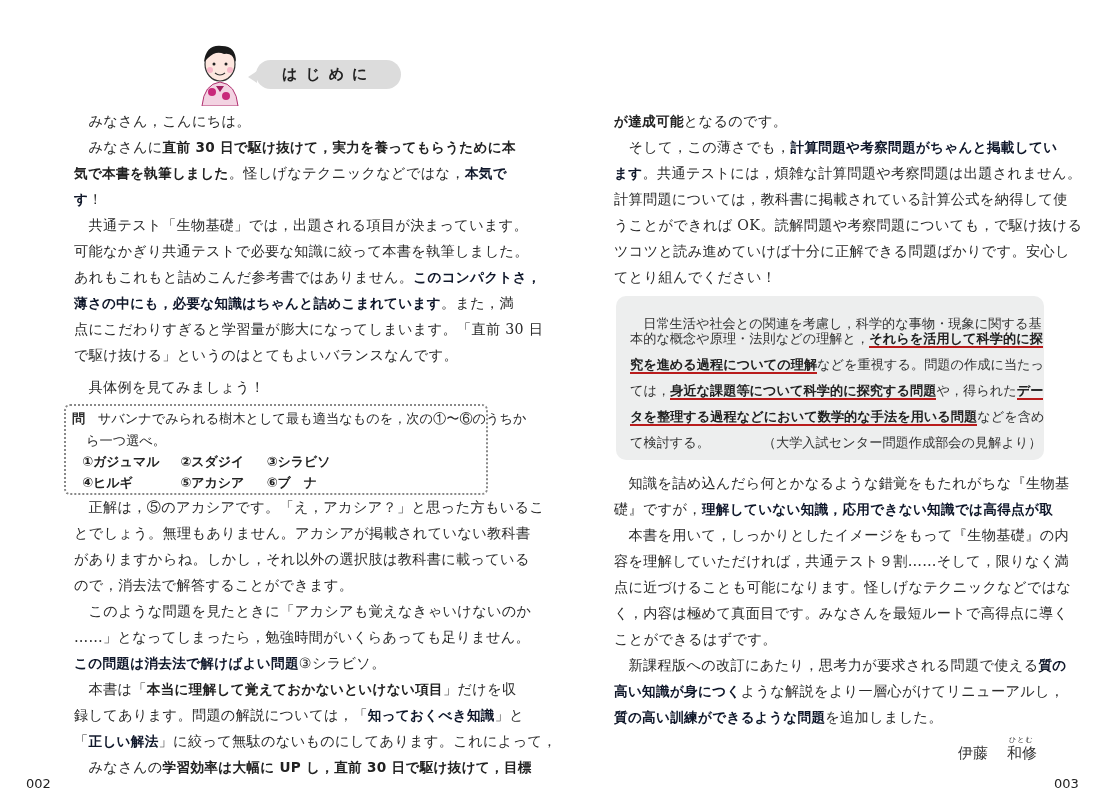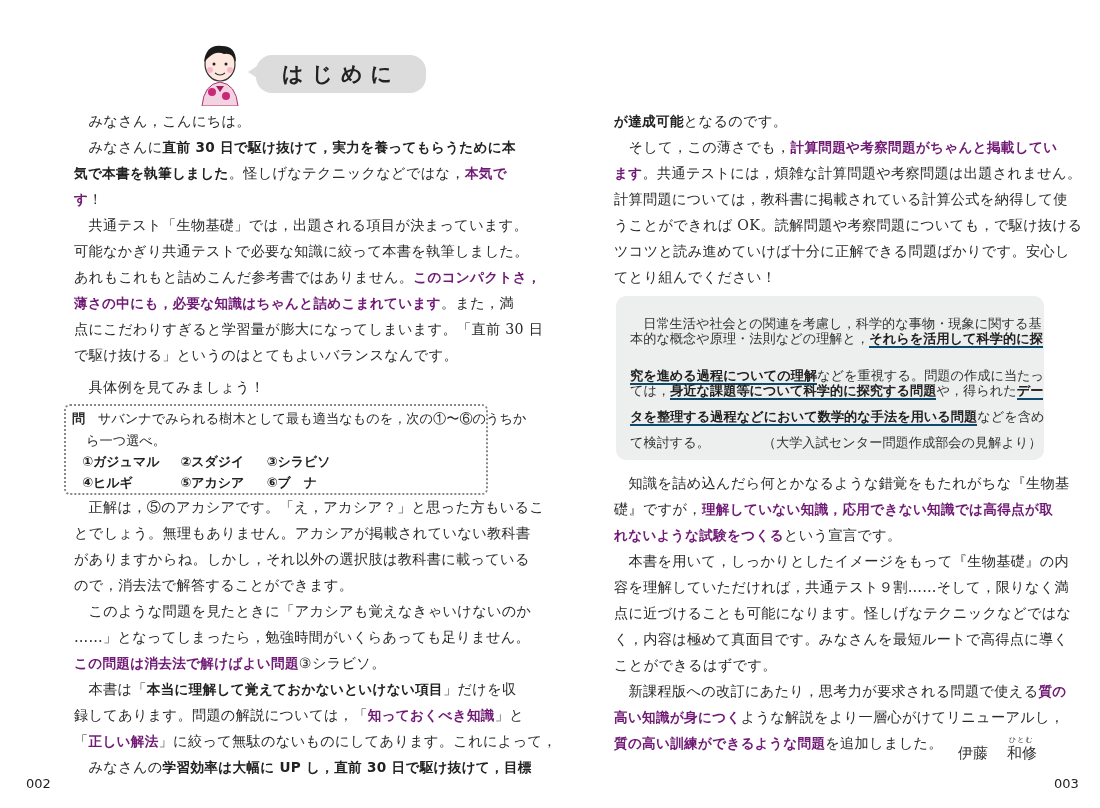--- a/index.html
+++ b/index.html
@@ -4,28 +4,28 @@
 <style>
   html, body { margin:0; padding:0; }
   body { width:1100px; height:808px; background:#ffffff; position:relative; overflow:hidden;
          font-family:"DejaVu Serif","Liberation Serif",serif; color:#2a2a2a; }
   .page { position:absolute; top:0; height:808px; }
   .left { left:0; width:550px; }
   .right { left:550px; width:550px; }
   .txt { position:absolute; font-size:14.2px; line-height:26px; letter-spacing:0.3px; white-space:nowrap; }
   .line { height:26px; display:block; }
   .b { font-family:"DejaVu Sans","Liberation Sans",sans-serif; font-weight:bold; color:#222; font-size:13.6px; }
-  .p { font-family:"DejaVu Sans","Liberation Sans",sans-serif; font-weight:bold; color:#701a75; font-size:13.6px; }
-  .u { font-family:"DejaVu Sans","Liberation Sans",sans-serif; font-weight:bold; color:#222; border-bottom:2px solid #0c4a6e; font-size:13.2px; }
+  .p { font-family:"DejaVu Sans","Liberation Sans",sans-serif; font-weight:bold; color:#0f172a; font-size:13.6px; }
+  .u { font-family:"DejaVu Sans","Liberation Sans",sans-serif; font-weight:bold; color:#222; border-bottom:2px solid #b91c1c; font-size:13.2px; }
   .sans { font-family:"DejaVu Sans","Liberation Sans",sans-serif; }
 
   .header { position:absolute; left:196px; top:42px; display:flex; align-items:center; }
   .avatar { width:48px; height:64px; position:relative; }
   .bubble { margin-left:12px; background:#dcdcdc; border-radius:16px; padding:5px 26px; position:relative;
-            font-family:"DejaVu Sans","Liberation Sans",sans-serif; font-weight:bold; font-size:21px; letter-spacing:8px; color:#222; }
+            font-family:"DejaVu Sans","Liberation Sans",sans-serif; font-weight:bold; font-size:15px; letter-spacing:8px; color:#222; }
   .bubble:before { content:""; position:absolute; left:-8px; top:11px; border-top:6px solid transparent; border-bottom:6px solid transparent; border-right:9px solid #dcdcdc; }
 
   .qbox { position:absolute; left:64px; top:404px; width:420px; height:87px; border:2px dotted #888; border-radius:6px; }
   .qtxt { position:absolute; font-size:13.2px; line-height:22px; white-space:nowrap; }
   .choice { display:inline-block; font-family:"DejaVu Sans","Liberation Sans",sans-serif; font-weight:bold; font-size:13px; color:#222; }
 
   .quote { position:absolute; left:616px; top:296px; width:428px; height:164px; background:#edeeee; border-radius:10px; }
   .qline { position:absolute; left:630px; font-family:"DejaVu Sans","Liberation Sans",sans-serif; font-size:13.2px; line-height:26px; white-space:nowrap; color:#333; }
 
   .pagenum { position:absolute; top:776px; font-family:"DejaVu Sans","Liberation Sans",sans-serif; font-size:13px; color:#222; }
@@ -112,30 +112,29 @@
     <div class="line"><span>計算問題については，教科書に掲載されている計算公式を納得して使</span></div>
     <div class="line"><span>うことができれば OK。読解問題や考察問題についても，で駆け抜ける</span></div>
     <div class="line"><span>ツコツと読み進めていけば十分に正解できる問題ばかりです。安心し</span></div>
     <div class="line"><span>てとり組んでください！</span></div>
   </div>
 
 <div class="quote"></div>
 <div id="Q">
     <div class="qline" style="top: 311px;"><span>　日常生活や社会との関連を考慮し，科学的な事物・現象に関する基</span></div>
     <div class="qline" style="top: 326px;"><span>本的な概念や原理・法則などの理解と，</span><span class="u">それらを活用して科学的に探</span></div>
-    <div class="qline" style="top: 352px; margin-top: 11px;"><span class="u">究を進める過程についての理解</span><span>などを重視する。問題の作成に当たっ</span></div>
+    <div class="qline" style="top: 352px;"><span class="u">究を進める過程についての理解</span><span>などを重視する。問題の作成に当たっ</span></div>
     <div class="qline" style="top: 378px;"><span>ては，</span><span class="u">身近な課題等について科学的に探究する問題</span><span>や，得られた</span><span class="u">デー</span></div>
     <div class="qline" style="top: 404px;"><span class="u">タを整理する過程などにおいて数学的な手法を用いる問題</span><span>などを含め</span></div>
     <div class="qline" style="top: 430px;"><span>て検討する。　　　　（大学入試センター問題作成部会の見解より）</span></div>
   </div>
 
 <div class="txt" style="left:614px; top:470px;" id="R2">
     <div class="line"><span>　知識を詰め込んだら何とかなるような錯覚をもたれがちな『生物基</span></div>
     <div class="line"><span>礎』ですが，</span><span class="p">理解していない知識，応用できない知識では高得点が取</span></div>
-    <div class="line"><span class="p">れないような試験をつくる</span><span>という宣言です。</span></div>
     <div class="line"><span>　本書を用いて，しっかりとしたイメージをもって『生物基礎』の内</span></div>
     <div class="line"><span>容を理解していただければ，共通テスト９割……そして，限りなく満</span></div>
     <div class="line"><span>点に近づけることも可能になります。怪しげなテクニックなどではな</span></div>
     <div class="line"><span>く，内容は極めて真面目です。みなさんを最短ルートで高得点に導く</span></div>
     <div class="line"><span>ことができるはずです。</span></div>
     <div class="line"><span>　新課程版への改訂にあたり，思考力が要求される問題で使える</span><span class="p">質の</span></div>
     <div class="line"><span class="p">高い知識が身につく</span><span>ような解説をより一層心がけてリニューアルし，</span></div>
     <div class="line"><span class="p">質の高い訓練ができるような問題</span><span>を追加しました。</span></div>
   </div>
 

